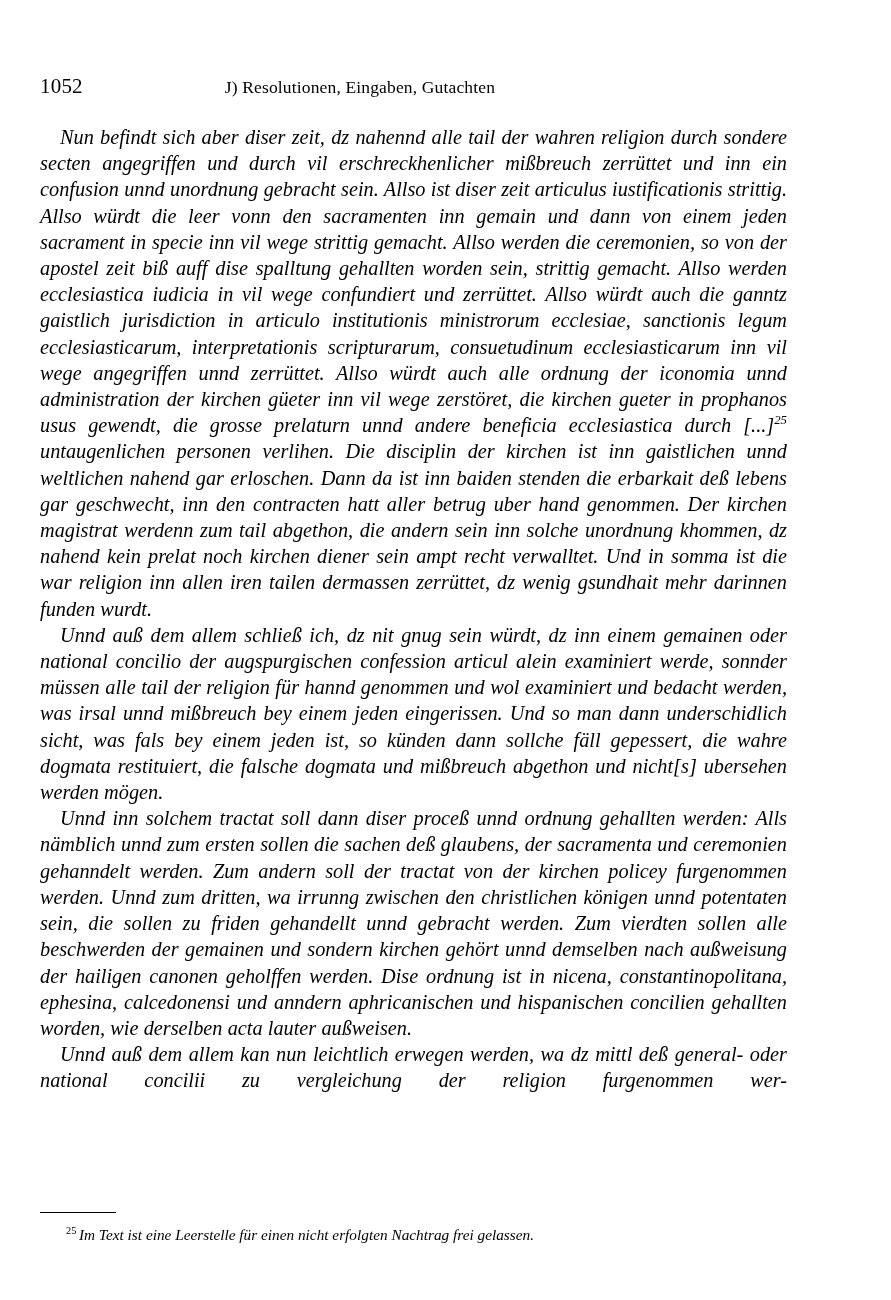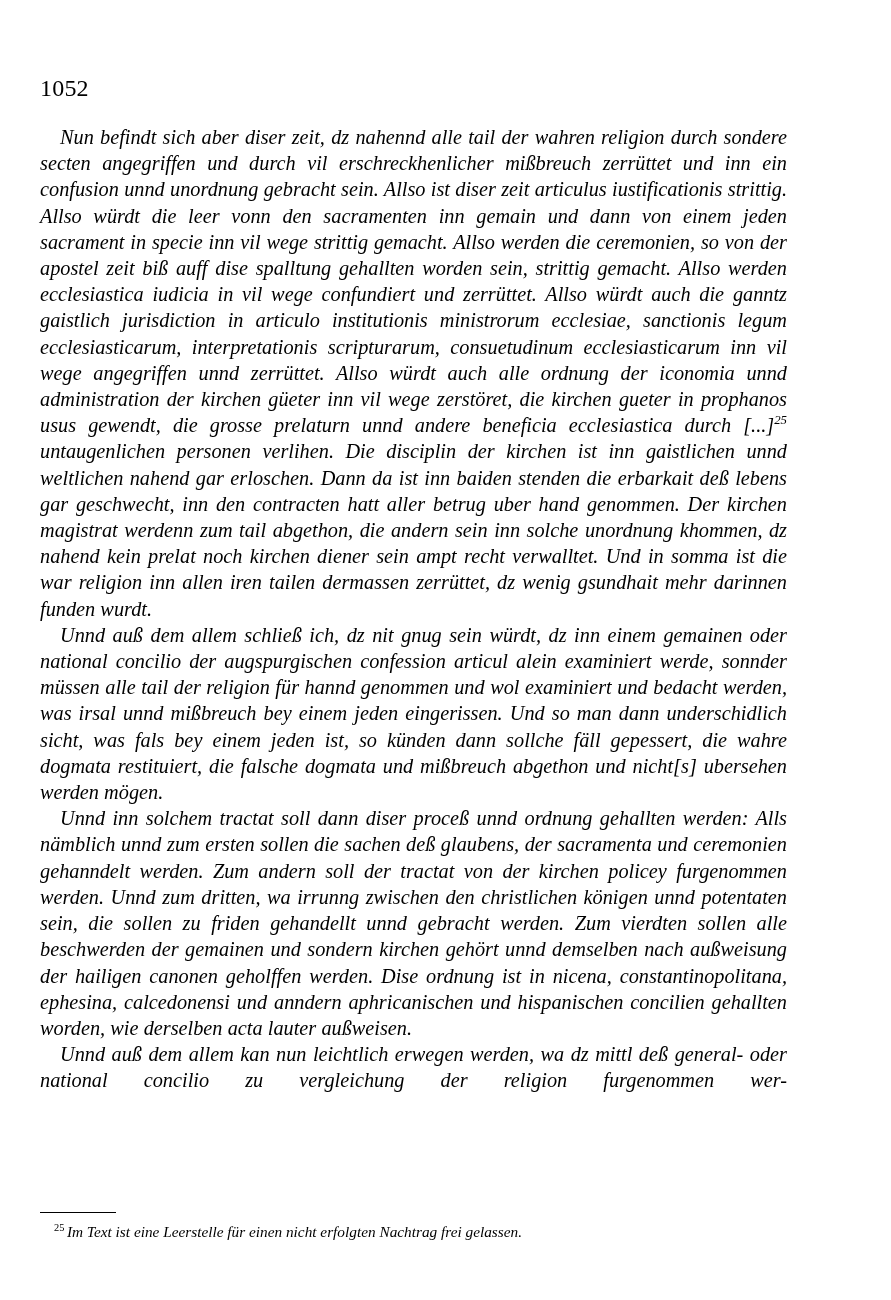--- a/index.html
+++ b/index.html
@@ -26,21 +26,21 @@
   .running-head {
     position: absolute;
     left: 40px;
     top: 76px;
     width: 747px;
     height: 26px;
     display: flex;
     align-items: baseline;
   }
   .folio {
-    font-size: 24px;
+    font-size: 21px;
     letter-spacing: 0.2px;
     line-height: 1;
     white-space: nowrap;
     text-align: center;
   }
   .head-title {
     flex: 1;
     text-align: center;
     font-size: 17.5px;
     line-height: 1;
@@ -90,21 +90,21 @@
     top: 1212px;
     width: 747px;
   }
   .footnote-rule {
     width: 76px;
     height: 0;
     border-top: 1.1px solid #000;
     margin: 0 0 9px 0;
   }
   .footnote {
-    margin: 0;
+    margin: 12px;
     font-size: 15.3px;
     line-height: 20px;
     font-style: italic;
     text-indent: 14px;
     text-align: left;
   }
   .footnote .fn-num {
     font-style: normal;
     font-size: 0.68em;
     vertical-align: super;
@@ -112,31 +112,32 @@
     padding-right: 2.5px;
   }
 </style>
 </head>
 <body>
 
 <div class="page">
 
   <div class="running-head">
     <span class="folio">1052</span>
+    <span class="head-title">J) Resolutionen, Eingaben, Gutachten</span>
   </div>
 
   <div class="body-text">
 
     <p class="para"><span>Nun befindt sich aber diser zeit, dz nahennd alle tail der wahren religion durch sondere secten angegriffen und durch vil erschreckhenlicher mißbreuch zerrüttet und inn ein confusion unnd unordnung gebracht sein. Allso ist diser zeit articulus iustificationis strittig. Allso würdt die leer vonn den sacramenten inn gemain und dann von einem jeden sacrament in specie inn vil wege strittig gemacht. Allso werden die ceremonien, so von der apostel zeit biß auff dise spalltung gehallten worden sein, strittig gemacht. Allso werden ecclesiastica iudicia in vil wege confundiert und zerrüttet. Allso würdt auch die ganntz gaistlich jurisdiction in articulo institutionis ministrorum ecclesiae, sanctionis legum ecclesiasticarum, interpretationis scripturarum, consuetudinum ecclesiasticarum inn vil wege angegriffen unnd zerrüttet. Allso würdt auch alle ordnung der iconomia unnd administration der kirchen güeter inn vil wege zerstöret, die kirchen gueter in prophanos usus gewendt, die grosse prelaturn unnd andere beneficia ecclesiastica durch [...]</span><sup class="fn-ref">25</sup><span> untaugenlichen personen verlihen. Die disciplin der kirchen ist inn gaistlichen unnd weltlichen nahend gar erloschen. Dann da ist inn baiden stenden die erbarkait deß lebens gar geschwecht, inn den contracten hatt aller betrug uber hand genommen. Der kirchen magistrat werdenn zum tail abgethon, die andern sein inn solche unordnung khommen, dz nahend kein prelat noch kirchen diener sein ampt recht verwalltet. Und in somma ist die war religion inn allen iren tailen dermassen zerrüttet, dz wenig gsundhait mehr darinnen funden wurdt.</span></p>
 
     <p class="para">Unnd auß dem allem schließ ich, dz nit gnug sein würdt, dz inn einem gemainen oder national concilio der augspurgischen confession articul alein examiniert werde, sonnder müssen alle tail der religion für hannd genommen und wol examiniert und bedacht werden, was irsal unnd mißbreuch bey einem jeden eingerissen. Und so man dann underschidlich sicht, was fals bey einem jeden ist, so künden dann sollche fäll gepessert, die wahre dogmata restituiert, die falsche dogmata und mißbreuch abgethon und nicht[s] ubersehen werden mögen.</p>
 
     <p class="para">Unnd inn solchem tractat soll dann diser proceß unnd ordnung gehallten werden: Alls nämblich unnd zum ersten sollen die sachen deß glaubens, der sacramenta und ceremonien gehanndelt werden. Zum andern soll der tractat von der kirchen policey furgenommen werden. Unnd zum dritten, wa irrunng zwischen den christlichen königen unnd potentaten sein, die sollen zu friden gehandellt unnd gebracht werden. Zum vierdten sollen alle beschwerden der gemainen und sondern kirchen gehört unnd demselben nach außweisung der hailigen canonen geholffen werden. Dise ordnung ist in nicena, constantinopolitana, ephesina, calcedonensi und anndern aphricanischen und hispanischen concilien gehallten worden, wie derselben acta lauter außweisen.</p>
 
-    <p class="para last-frag">Unnd auß dem allem kan nun leichtlich erwegen werden, wa dz mittl deß general- oder national concilio zu vergleichung der religion furgenommen wer-</p>
+    <p class="para last-frag">Unnd auß dem allem kan nun leichtlich erwegen werden, wa dz mittl deß general- oder national concilii zu vergleichung der religion furgenommen wer-</p>
 
   </div>
 
   <div class="footnote-area">
     <div class="footnote-rule"></div>
     <p class="footnote"><span class="fn-num">25</span><span>Im Text ist eine Leerstelle für einen nicht erfolgten Nachtrag frei gelassen.</span></p>
   </div>
 
 </div>
 

